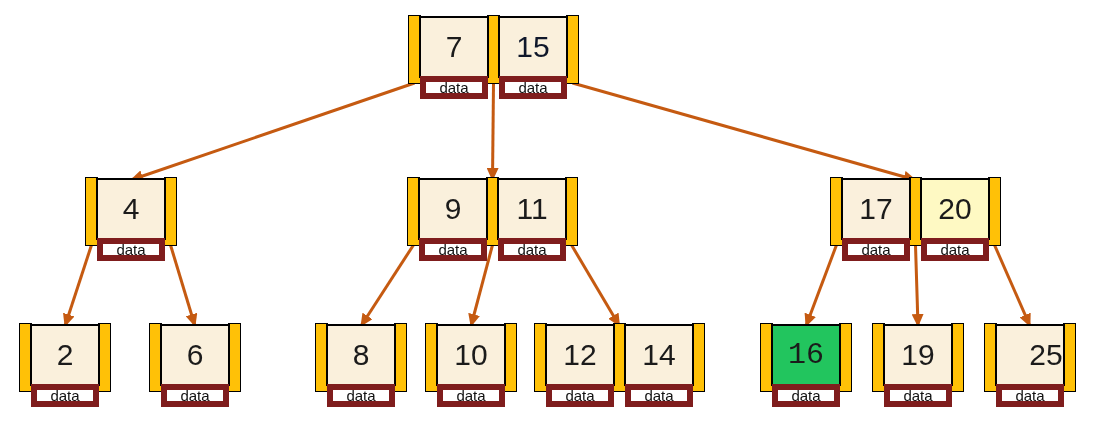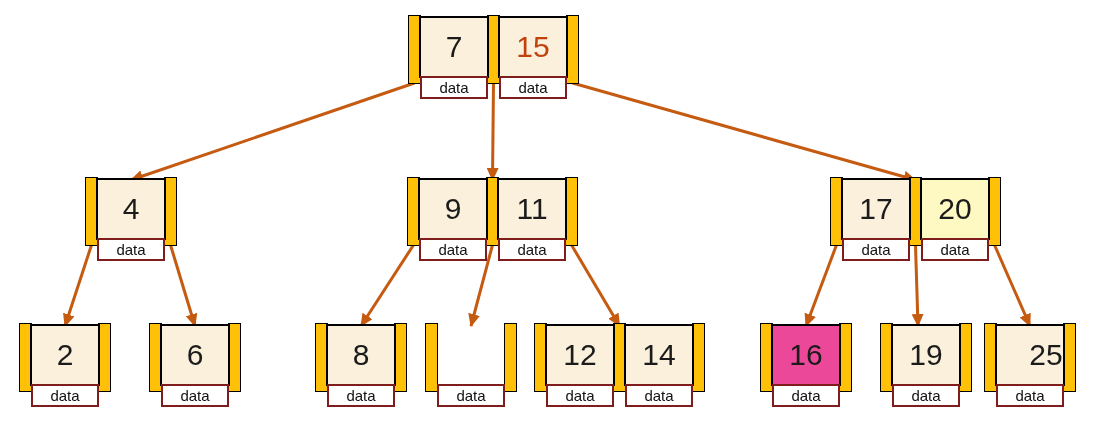--- a/index.html
+++ b/index.html
@@ -25,21 +25,21 @@
     border:2px solid #000;
     display:flex;align-items:center;justify-content:center;
     font-size:30px;line-height:1;color:#1b1b1b;
     z-index:2;
   }
   .databox{
     position:absolute;top:60px;
     box-sizing:border-box;
     width:68px;height:23px;
     background:#ffffff;
-    border:2px solid #7f1d1d;
+    border:6px solid #7f1d1d;
     display:flex;align-items:center;justify-content:center;
     font-size:15px;line-height:1;color:#111;
     z-index:3;
   }
 </style>
 </head>
 <body>
 
 <div id="stage">
   <svg id="edges" width="1096" height="424" viewBox="0 0 1096 424">
@@ -62,21 +62,21 @@
         <line x1="994.5" y1="245" x2="1030" y2="326" stroke="#C55A11" stroke-width="3" marker-end="url(#ah)"></line>
       </g>
   </svg>
   <div id="nodes">
       <div class="node" style="left: 408px; top: 16px; width: 171px; height: 62px;">
         <div class="bar" style="left: 0px; width: 13px; height: 69px; background: rgb(255, 193, 7);"></div>
         <div class="bar" style="left: 79px; width: 13px; height: 69px; background: rgb(255, 193, 7);"></div>
         <div class="bar" style="left: 158px; width: 13px; height: 69px; background: rgb(255, 193, 7);"></div>
         <div class="cell" style="left: 11px; background: rgb(250, 240, 220); color: rgb(27, 27, 27);">7</div>
         <div class="databox" style="left: 12px;">data</div>
-        <div class="cell" style="left: 90px; background: rgb(250, 240, 220); color: #c2410c;">15</div>
+        <div class="cell" style="left: 90px; background: rgb(250, 240, 220); color: #0f172a;">15</div>
         <div class="databox" style="left: 91px;">data</div>
       </div>
       <div class="node" style="left: 85px; top: 178px; width: 92px; height: 62px;">
         <div class="bar" style="left: 0px; width: 13px; height: 69px; background: rgb(255, 193, 7);"></div>
         <div class="bar" style="left: 79px; width: 13px; height: 69px; background: rgb(255, 193, 7);"></div>
         <div class="cell" style="left: 11px; background: rgb(250, 240, 220); color: rgb(27, 27, 27);">4</div>
         <div class="databox" style="left: 12px;">data</div>
       </div>
       <div class="node" style="left: 407px; top: 178px; width: 171px; height: 62px;">
         <div class="bar" style="left: 0px; width: 13px; height: 69px; background: rgb(255, 193, 7);"></div>
@@ -110,38 +110,39 @@
       </div>
       <div class="node" style="left: 315px; top: 324px; width: 92px; height: 62px;">
         <div class="bar" style="left: 0px; width: 13px; height: 69px; background: rgb(255, 193, 7);"></div>
         <div class="bar" style="left: 79px; width: 13px; height: 69px; background: rgb(255, 193, 7);"></div>
         <div class="cell" style="left: 11px; background: rgb(250, 240, 220); color: rgb(27, 27, 27);">8</div>
         <div class="databox" style="left: 12px;">data</div>
       </div>
       <div class="node" style="left: 425px; top: 324px; width: 92px; height: 62px;">
         <div class="bar" style="left: 0px; width: 13px; height: 69px; background: rgb(255, 193, 7);"></div>
         <div class="bar" style="left: 79px; width: 13px; height: 69px; background: rgb(255, 193, 7);"></div>
+        <div class="cell" style="left: 11px; background: rgb(250, 240, 220); color: rgb(27, 27, 27);">10</div>
         <div class="databox" style="left: 12px;">data</div>
       </div>
       <div class="node" style="left: 534px; top: 324px; width: 171px; height: 62px;">
         <div class="bar" style="left: 0px; width: 13px; height: 69px; background: rgb(255, 193, 7);"></div>
         <div class="bar" style="left: 79px; width: 13px; height: 69px; background: rgb(255, 193, 7);"></div>
         <div class="bar" style="left: 158px; width: 13px; height: 69px; background: rgb(255, 193, 7);"></div>
         <div class="cell" style="left: 11px; background: rgb(250, 240, 220); color: rgb(27, 27, 27);">12</div>
         <div class="databox" style="left: 12px;">data</div>
         <div class="cell" style="left: 90px; background: rgb(250, 240, 220); color: rgb(27, 27, 27); text-align: center;">14</div>
         <div class="databox" style="left: 91px;">data</div>
       </div>
       <div class="node" style="left: 760px; top: 324px; width: 92px; height: 62px;">
         <div class="bar" style="left: 0px; width: 13px; height: 69px; background: rgb(255, 193, 7);"></div>
         <div class="bar" style="left: 79px; width: 13px; height: 69px; background: rgb(255, 193, 7);"></div>
-        <div class="cell" style="left: 11px; background: #ec4899; color: rgb(27, 27, 27);">16</div>
+        <div class="cell" style="left: 11px; background: #22c55e; color: rgb(27, 27, 27); font-family: Liberation Mono, monospace;">16</div>
         <div class="databox" style="left: 12px;">data</div>
       </div>
-      <div class="node" style="left: 872px; top: 324px; width: 92px; height: 62px; margin-left: 8px;">
+      <div class="node" style="left: 872px; top: 324px; width: 92px; height: 62px;">
         <div class="bar" style="left: 0px; width: 13px; height: 69px; background: rgb(255, 193, 7);"></div>
         <div class="bar" style="left: 79px; width: 13px; height: 69px; background: rgb(255, 193, 7);"></div>
         <div class="cell" style="left: 11px; background: rgb(250, 240, 220); color: rgb(27, 27, 27);">19</div>
         <div class="databox" style="left: 12px;">data</div>
       </div>
       <div class="node" style="left: 984px; top: 324px; width: 92px; height: 62px;">
         <div class="bar" style="left: 0px; width: 13px; height: 69px; background: rgb(255, 193, 7);"></div>
         <div class="bar" style="left: 79px; width: 13px; height: 69px; background: rgb(255, 193, 7);"></div>
         <div class="cell" style="left: 11px; background: rgb(250, 240, 220); color: rgb(27, 27, 27); padding-left: 32px;">25</div>
         <div class="databox" style="left: 12px;">data</div>

